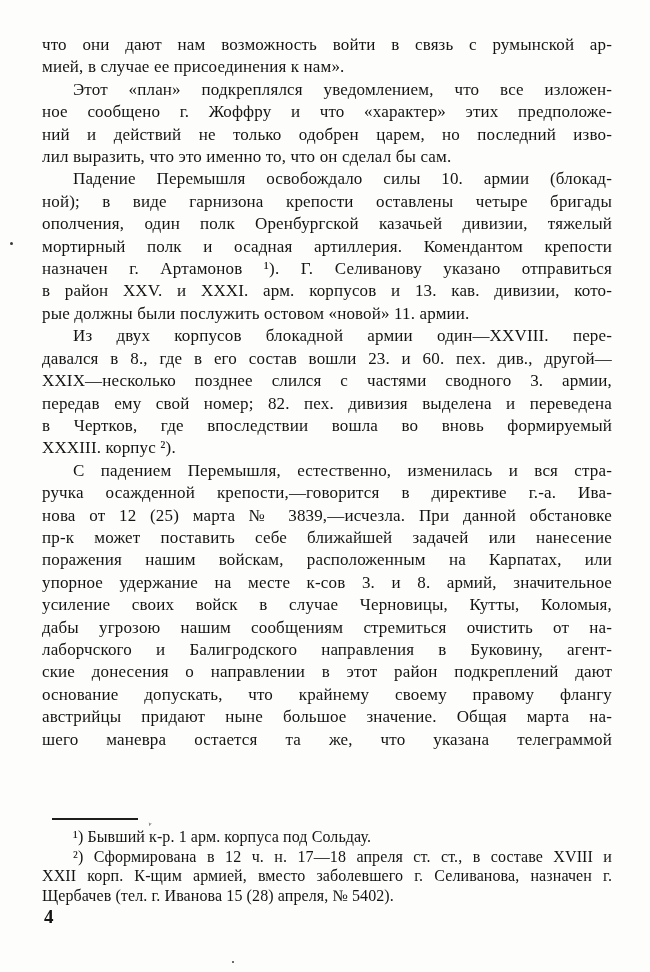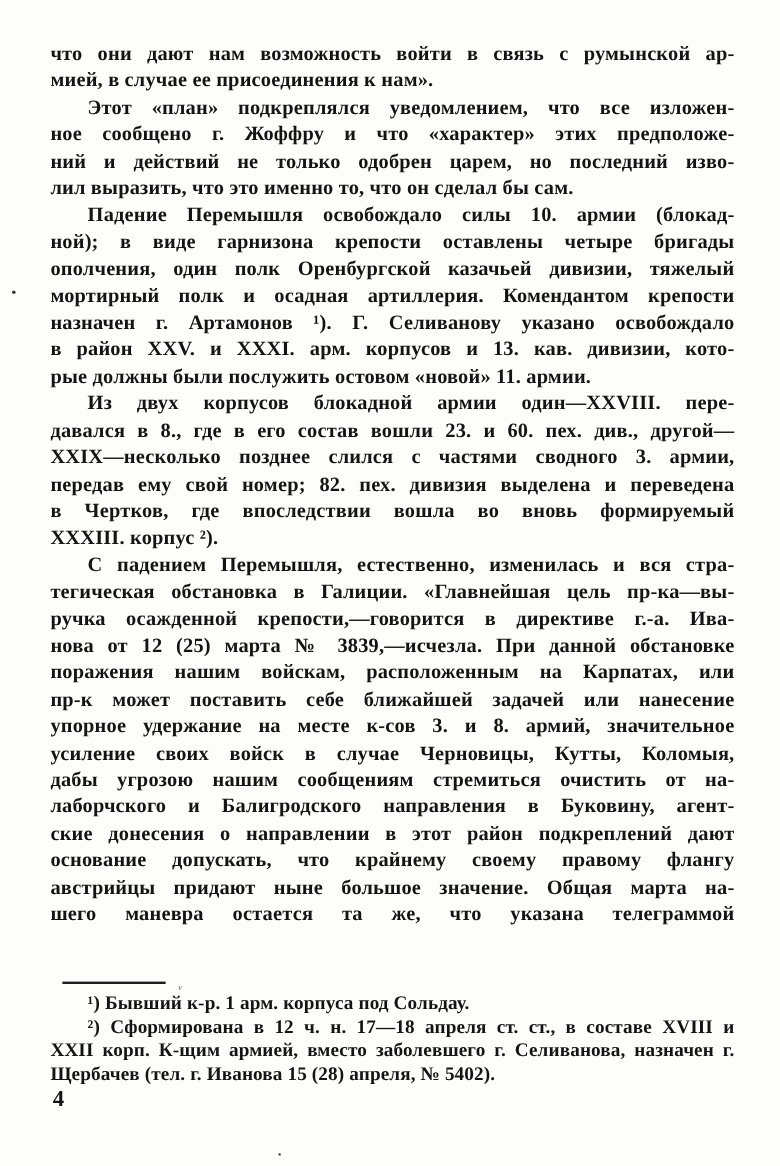--- a/index.html
+++ b/index.html
@@ -17,21 +17,20 @@
     left:42px; top:34px; width:570px;
     font-size:17px;
     line-height:22.4px;
     letter-spacing:0.15px;
   }
   .para { margin:0; padding:0; }
   .line {
     text-align:justify;
     text-align-last:justify;
     min-height:22.4px;
-    font-weight:bold;
   }
   .line.no-j { text-align-last:left; }
   .para.indent .line:first-child { text-indent:31px; }
   .fn-rule {
     position:absolute;
     left:52px; top:818px;
     width:86px; height:2px;
     background:#1e1e1e;
   }
   .fn-rule-tick {
@@ -79,39 +78,38 @@
         <div class="line">Этот «план» подкреплялся уведомлением, что все изложен-</div>
         <div class="line">ное сообщено г. Жоффру и что «характер» этих предположе-</div>
         <div class="line">ний и действий не только одобрен царем, но последний изво-</div>
         <div class="line no-j">лил выразить, что это именно то, что он сделал бы сам.</div>
       </div>
       <div class="para indent">
         <div class="line">Падение Перемышля освобождало силы 10. армии (блокад-</div>
         <div class="line">ной); в виде гарнизона крепости оставлены четыре бригады</div>
         <div class="line">ополчения, один полк Оренбургской казачьей дивизии, тяжелый</div>
         <div class="line">мортирный полк и осадная артиллерия. Комендантом крепости</div>
-        <div class="line">назначен г. Артамонов ¹). Г. Селиванову указано освобождало</div>
+        <div class="line">назначен г. Артамонов ¹). Г. Селиванову указано отправиться</div>
         <div class="line">в район XXV. и XXXI. арм. корпусов и 13. кав. дивизии, кото-</div>
         <div class="line no-j">рые должны были послужить остовом «новой» 11. армии.</div>
       </div>
       <div class="para indent">
         <div class="line">Из двух корпусов блокадной армии один—XXVIII. пере-</div>
         <div class="line">давался в 8., где в его состав вошли 23. и 60. пех. див., другой—</div>
         <div class="line">XXIX—несколько позднее слился с частями сводного 3. армии,</div>
         <div class="line">передав ему свой номер; 82. пех. дивизия выделена и переведена</div>
         <div class="line">в Чертков, где впоследствии вошла во вновь формируемый</div>
         <div class="line no-j">XXXIII. корпус ²).</div>
       </div>
       <div class="para indent">
         <div class="line">С падением Перемышля, естественно, изменилась и вся стра-</div>
-        <div class="line">тегическая обстановка в Галиции. «Главнейшая цель пр-ка—вы-</div>
         <div class="line">ручка осажденной крепости,—говорится в директиве г.-а. Ива-</div>
         <div class="line">нова от 12 (25) марта № 3839,—исчезла. При данной обстановке</div>
+        <div class="line">пр-к может поставить себе ближайшей задачей или нанесение</div>
         <div class="line">поражения нашим войскам, расположенным на Карпатах, или</div>
-        <div class="line">пр-к может поставить себе ближайшей задачей или нанесение</div>
         <div class="line">упорное удержание на месте к-сов 3. и 8. армий, значительное</div>
         <div class="line">усиление своих войск в случае Черновицы, Кутты, Коломыя,</div>
         <div class="line">дабы угрозою нашим сообщениям стремиться очистить от на-</div>
         <div class="line">лаборчского и Балигродского направления в Буковину, агент-</div>
         <div class="line">ские донесения о направлении в этот район подкреплений дают</div>
         <div class="line">основание допускать, что крайнему своему правому флангу</div>
         <div class="line">австрийцы придают ныне большое значение. Общая марта на-</div>
         <div class="line">шего маневра остается та же, что указана телеграммой</div>
       </div>
     </div>

